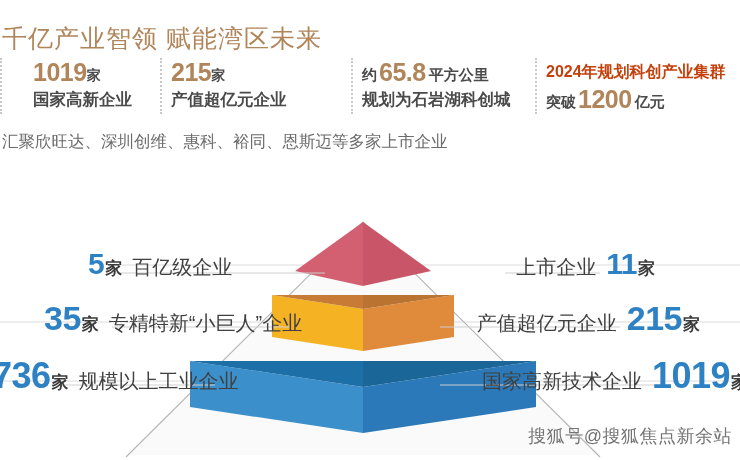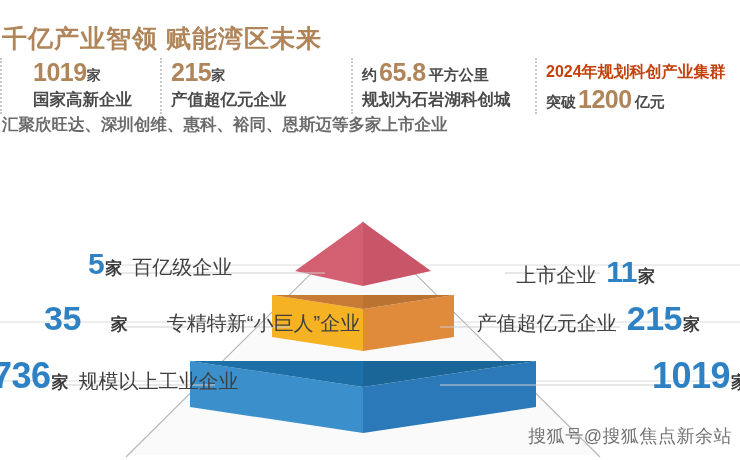--- a/index.html
+++ b/index.html
@@ -17,21 +17,21 @@
     overflow: hidden;
     background: #ffffff;
   }
 
   
   #header-title {
     position: absolute;
     left: 2px;
     top: 22px;
     font-size: 25px;
-    font-weight: bold;
+    font-weight: normal;
     letter-spacing: 1px;
     color: #b08košt;
     color: #b0855a;
     white-space: nowrap;
   }
 
   .stat-block {
     position: absolute;
     top: 58px;
     height: 56px;
@@ -84,23 +84,23 @@
   }
 
   #block-1 { left: 0px;   width: 160px; padding-left: 31px; }
   #block-2 { left: 160px; width: 175px; }
   #block-3 { left: 351px; width: 200px; }
   #block-4 { left: 535px; width: 215px; }
 
   #subtitle {
     position: absolute;
     left: 2px;
-    top: 114px;
+    top: 131px;
     font-size: 16.5px;
-    font-weight: bold;
+    font-weight: normal;
     color: #6b6b6b;
     white-space: nowrap;
   }
 
   
   #pyramid-area {
     position: absolute;
     left: 0;
     top: 185px;
     width: 740px;
@@ -233,45 +233,46 @@
       <line x1="440" y1="142" x2="620" y2="142" stroke="#cfcfcf" stroke-width="1"></line>
       <line x1="440" y1="200" x2="655" y2="200" stroke="#cfcfcf" stroke-width="1"></line>
     </svg>
 
     <div class="lab lab-left" id="lab-l1" style="left:88px; top:62px;">
       <span class="num-blue">5</span>
         <span class="jia">家</span>
       <span class="desc ml">百亿级企业</span>
     </div>
 
-    <div class="lab lab-left" id="lab-l2" style="left:44px; top:114px;gap:29px;">
+    <div class="lab lab-left" id="lab-l2" style="left:44px; top:114px;">
       <span class="num-blue lg">35</span>
         <span class="jia">家</span>
       <span class="desc ml">专精特新“小巨人”企业</span>
     </div>
 
     <div class="lab lab-left" id="lab-l3" style="left:-8px; top:170px;">
       <span class="num-blue xl">736</span>
         <span class="jia">家</span>
       <span class="desc ml">规模以上工业企业</span>
     </div>
 
-    <div class="lab lab-right" id="lab-r1" style="right:85px; top:70px;">
+    <div class="lab lab-right" id="lab-r1" style="right:85px; top:62px;">
       <span class="desc mr">上市企业</span>
       <span class="num-blue">11</span>
         <span class="jia">家</span>
     </div>
 
     <div class="lab lab-right" id="lab-r2" style="right:40px; top:114px;">
       <span class="desc mr">产值超亿元企业</span>
       <span class="num-blue lg">215</span>
         <span class="jia">家</span>
     </div>
 
     <div class="lab lab-right" id="lab-r3" style="right:-8px; top:170px;">
+      <span class="desc mr">国家高新技术企业</span>
       <span class="num-blue xl">1019</span>
         <span class="jia">家</span>
     </div>
 
   </div>
 
   <div id="wm">搜狐号@搜狐焦点新余站</div>
 
 </div>
 

